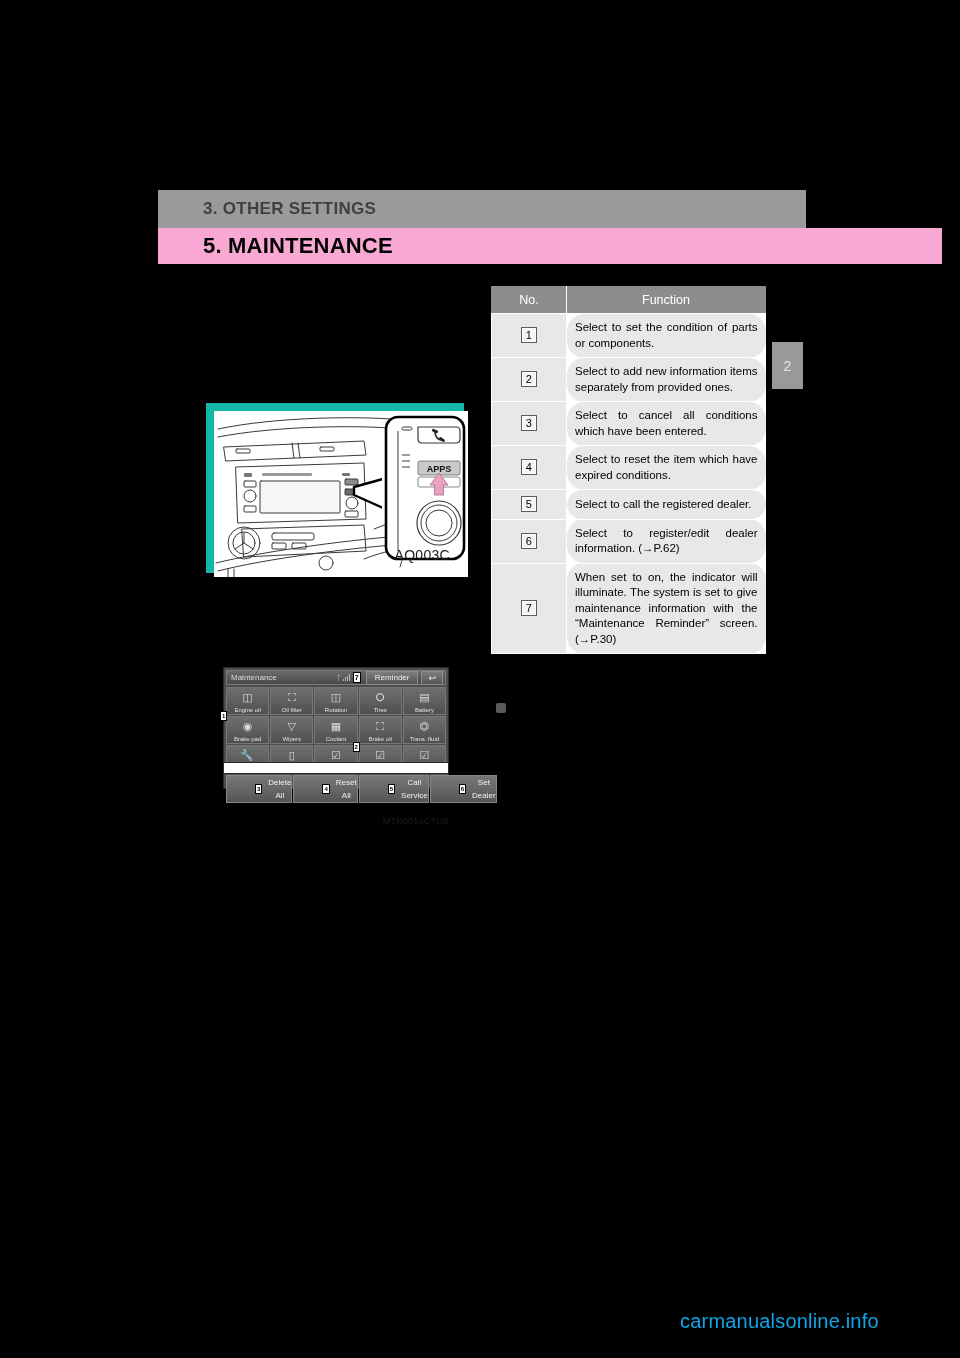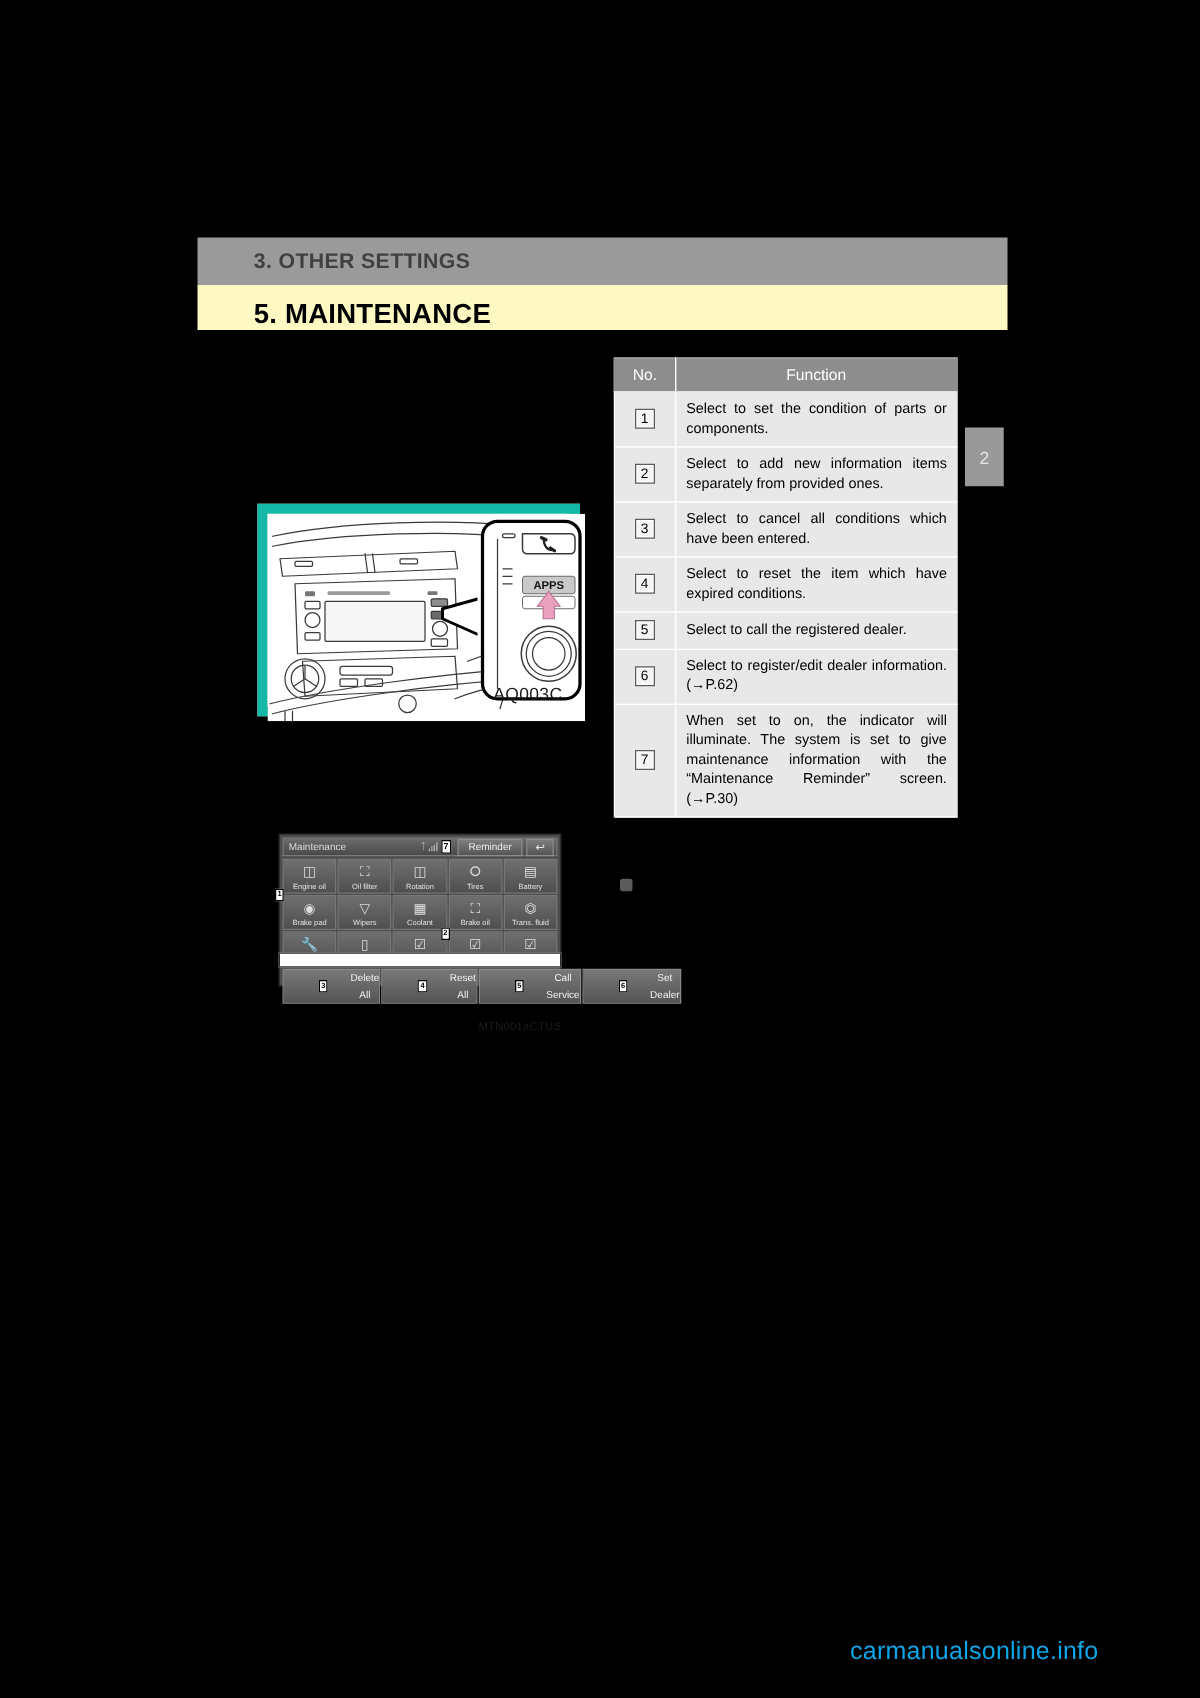--- a/index.html
+++ b/index.html
@@ -30,25 +30,25 @@
     color: #404040;
     font-size: 17px;
     font-weight: bold;
     letter-spacing: 0.3px;
     margin-left: 45px;
   }
   #section-bar {
     position: absolute;
     left: 158px;
     top: 228px;
-    width: 648px;
+    width: 784px;
     height: 36px;
-    background: #fef9c3;
-    display: flex;
-    align-items: flex-end;
+    background: #f9a8d4;
+    display: flex;
+    align-items: center;
   }
   #section-bar .section-text {
     color: #000000;
     font-size: 22px;
     font-weight: bold;
     margin-left: 45px;
     letter-spacing: 0.2px;
   }
 
   
@@ -190,21 +190,21 @@
     background: linear-gradient(#787878, #555);
     border: 1px solid #888;
     box-sizing: border-box;
     color: #f2f2f2;
     font-size: 8px;
     line-height: 13px;
     text-align: center;
     display: flex;
     align-items: center;
     justify-content: flex-end;
-    gap: 18px;
+    gap: 6px;
     padding-left: 28px;
   }
   .callout-num {
     background: #ffffff;
     color: #000000;
     border: 1px solid #000;
     font-size: 6px;
     font-weight: bold;
     line-height: 8px;
     padding: 0 1px;
@@ -250,21 +250,21 @@
     top: 286px;
     width: 275px;
     border-collapse: collapse;
     background: #ffffff;
   }
   #func-table th {
     background: #8d8d8d;
     color: #ffffff;
     font-weight: normal;
     font-size: 12.5px;
-    padding: 6px 0;
+    padding: 6px 13px;
     border: 1px solid #8d8d8d;
     border-bottom: 1px solid #ffffff;
   }
   #func-table th.col-no { width: 48px; border-right: 1px solid #ffffff; }
   #func-table td {
     background: #e8e8e8;
     border-bottom: 1px solid #ffffff;
     vertical-align: middle;
     font-size: 11.5px;
     color: #000000;
@@ -273,20 +273,21 @@
   #func-table td.cell-no {
     width: 48px;
     text-align: center;
     border-right: 1px solid #ffffff;
     padding: 6px 0;
   }
   #func-table td.cell-fn {
     padding: 6px 8px 6px 8px;
     text-align: justify;
     text-align-last: left;
+    border-radius: 17px;
   }
   .num-box {
     display: inline-block;
     border: 1px solid #5c5c5c;
     background: #f4f4f4;
     color: #000000;
     font-size: 11px;
     width: 14px;
     height: 14px;
     line-height: 14px;

